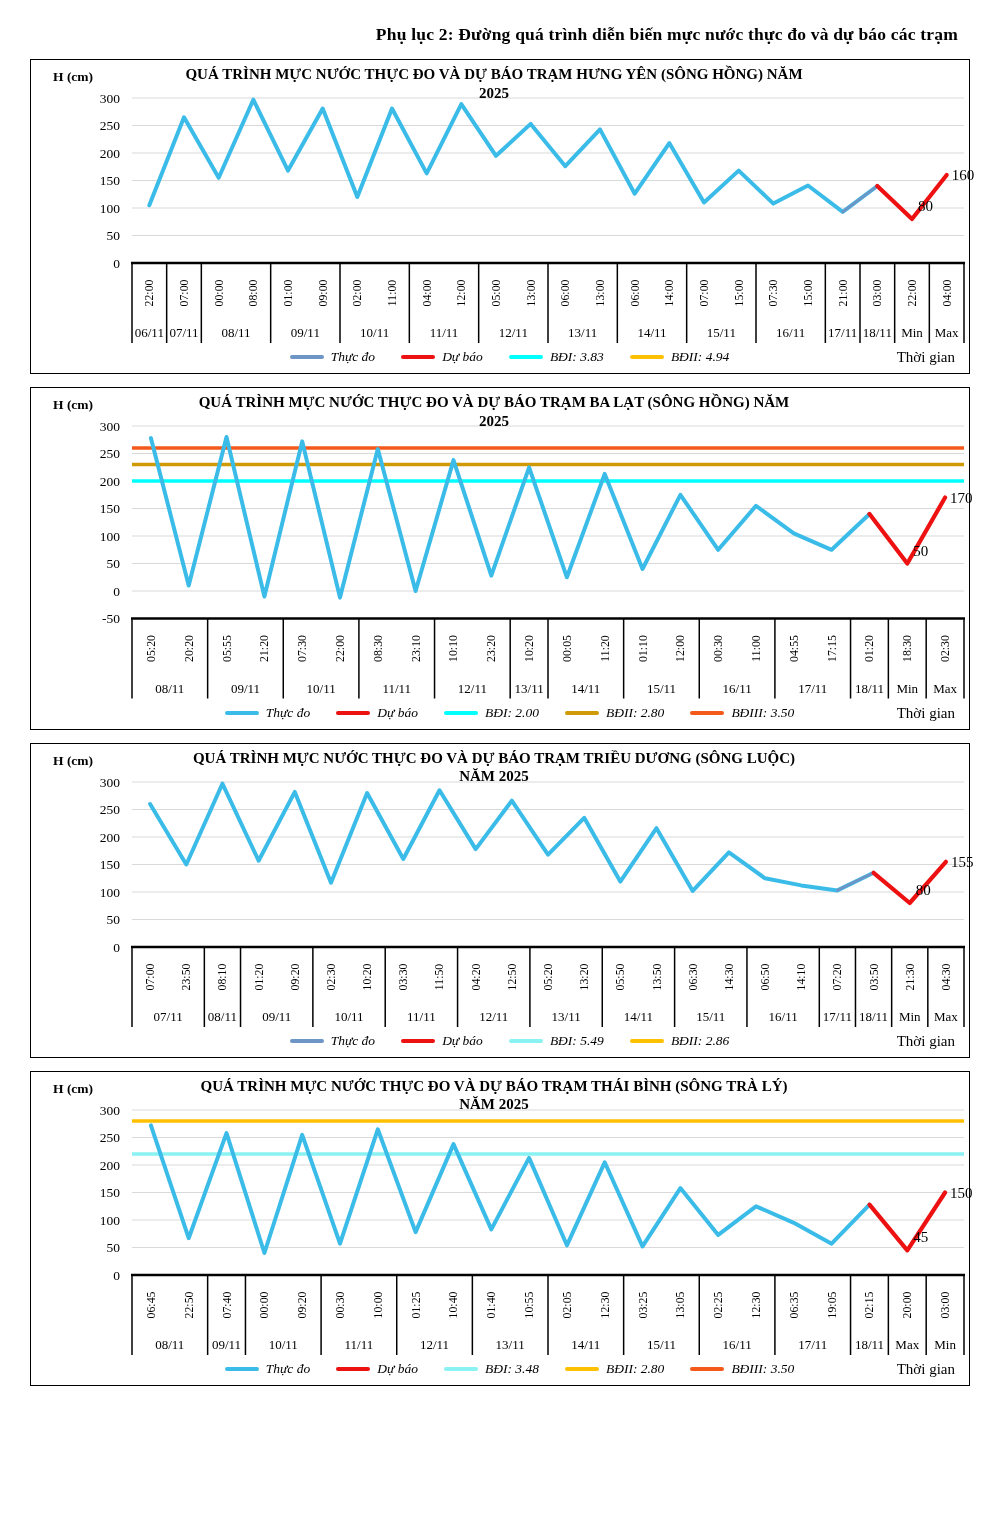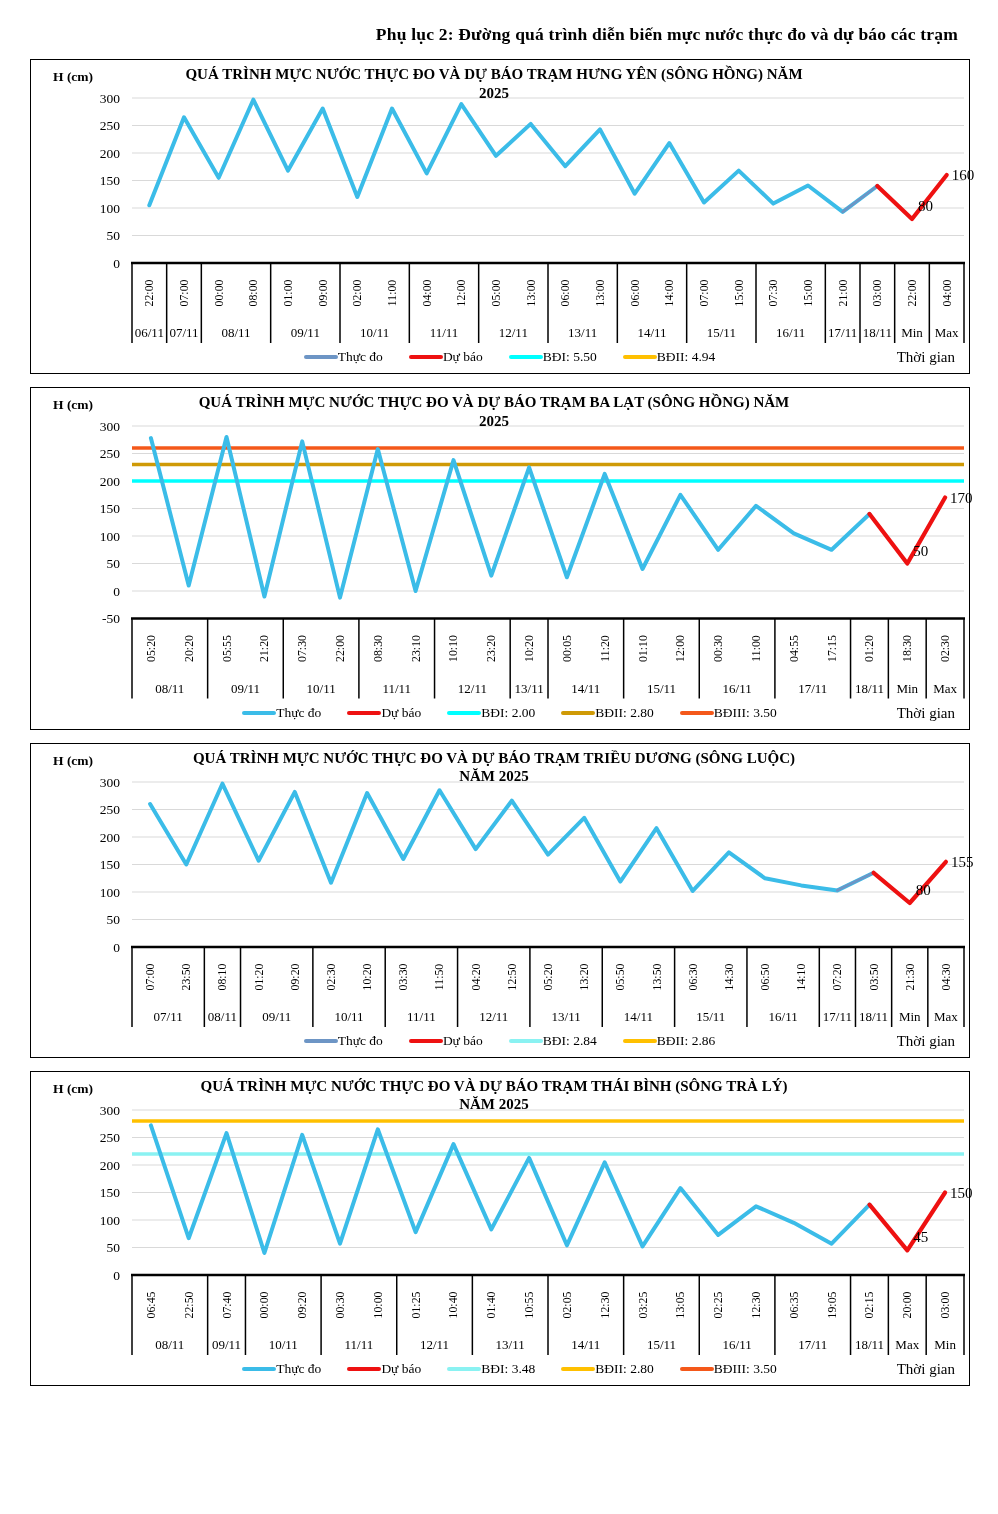--- a/index.html
+++ b/index.html
@@ -10,21 +10,21 @@
                font-weight:bold;font-size:15px;line-height:1.25;z-index:2;}
   .y-label{position:absolute;top:9px;left:22px;font-weight:bold;font-size:13.5px;z-index:2;}
   .x-label{position:absolute;right:14px;bottom:7px;font-weight:normal;font-size:15px;}
   svg.plot{display:block;position:relative;z-index:1;}
   .ytick{font-family:"Liberation Serif",serif;font-size:13.5px;fill:#000;}
   .ttick{font-family:"Liberation Serif",serif;font-size:11.8px;fill:#000;}
   .dtick{font-family:"Liberation Serif",serif;font-size:13px;fill:#000;white-space:pre;}
   .ann{font-family:"Liberation Serif",serif;font-size:15px;fill:#000;}
   .legend{display:flex;justify-content:center;align-items:center;gap:26px;height:22px;margin:1px 60px 2px 60px;
           font-size:13.5px;}
-  .lg-item{display:inline-flex;align-items:center;white-space:nowrap;}
+  .lg-item{display:inline-flex;align-items:center;gap:7px;white-space:nowrap;font-style:italic;}
   .lg-swatch{display:inline-block;width:34px;height:4px;border-radius:2px;}
 </style>
 </head>
 <body>
 
 <div class="page-title">Phụ lục 2: Đường quá trình diễn biến mực nước thực đo và dự báo các trạm</div>
 
 <div class="chart-box">
   <div class="y-label">H (cm)</div>
   <div class="chart-title">QUÁ TRÌNH MỰC NƯỚC THỰC ĐO VÀ DỰ BÁO TRẠM HƯNG YÊN  (SÔNG HỒNG) NĂM 2025</div>
@@ -108,21 +108,21 @@
       <span class="lg-item">
         <span class="lg-swatch" style="background: rgb(109, 149, 197);"></span>
         <span>Thực đo</span>
       </span>
       <span class="lg-item">
         <span class="lg-swatch" style="background: rgb(238, 17, 17);"></span>
         <span>Dự báo</span>
       </span>
       <span class="lg-item">
         <span class="lg-swatch" style="background: rgb(0, 255, 255);"></span>
-        <span>BĐI: 5.50</span>
+        <span>BĐI: 3.83</span>
       </span>
       <span class="lg-item">
         <span class="lg-swatch" style="background: rgb(255, 192, 0);"></span>
         <span>BĐII: 4.94</span>
       </span>
     </div>
   <div class="x-label">Thời gian</div>
 </div>
 
 <div class="chart-box">
@@ -307,21 +307,21 @@
       <span class="lg-item">
         <span class="lg-swatch" style="background: rgb(109, 149, 197);"></span>
         <span>Thực đo</span>
       </span>
       <span class="lg-item">
         <span class="lg-swatch" style="background: rgb(238, 17, 17);"></span>
         <span>Dự báo</span>
       </span>
       <span class="lg-item">
         <span class="lg-swatch" style="background: rgb(138, 242, 242);"></span>
-        <span>BĐI: 2.84</span>
+        <span>BĐI: 5.49</span>
       </span>
       <span class="lg-item">
         <span class="lg-swatch" style="background: rgb(255, 192, 0);"></span>
         <span>BĐII: 2.86</span>
       </span>
     </div>
   <div class="x-label">Thời gian</div>
 </div>
 
 <div class="chart-box">

